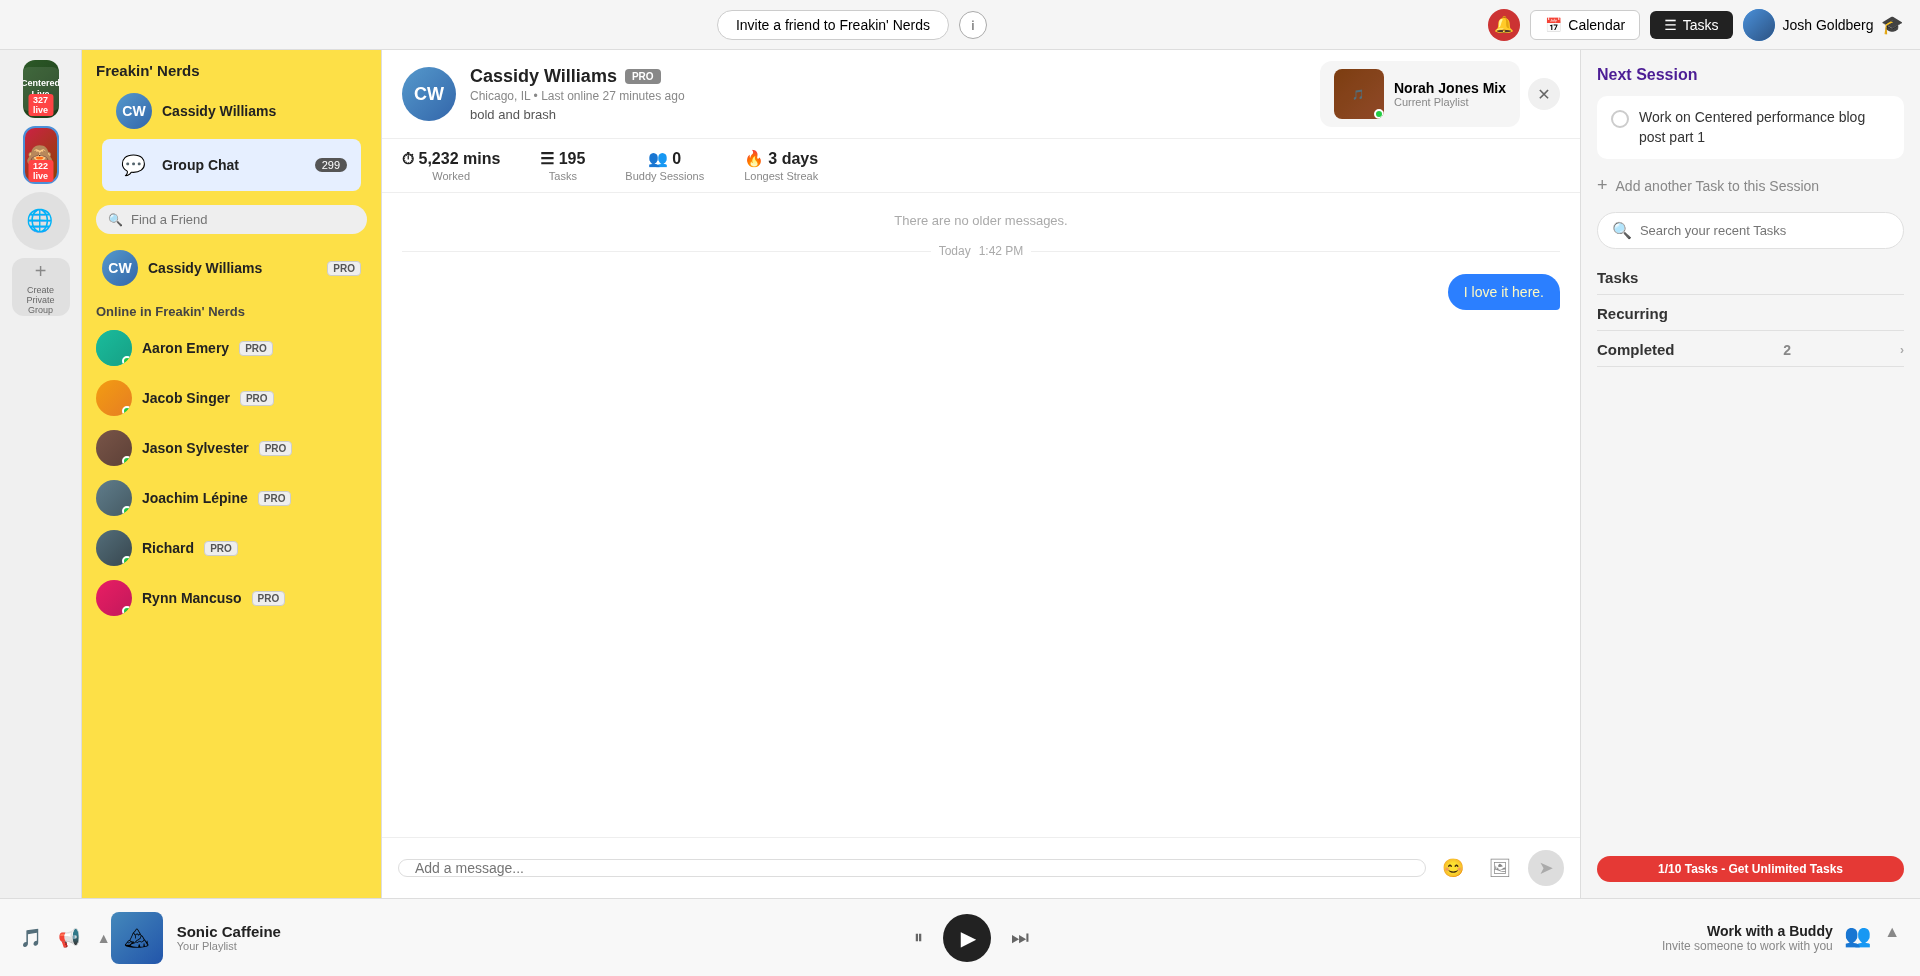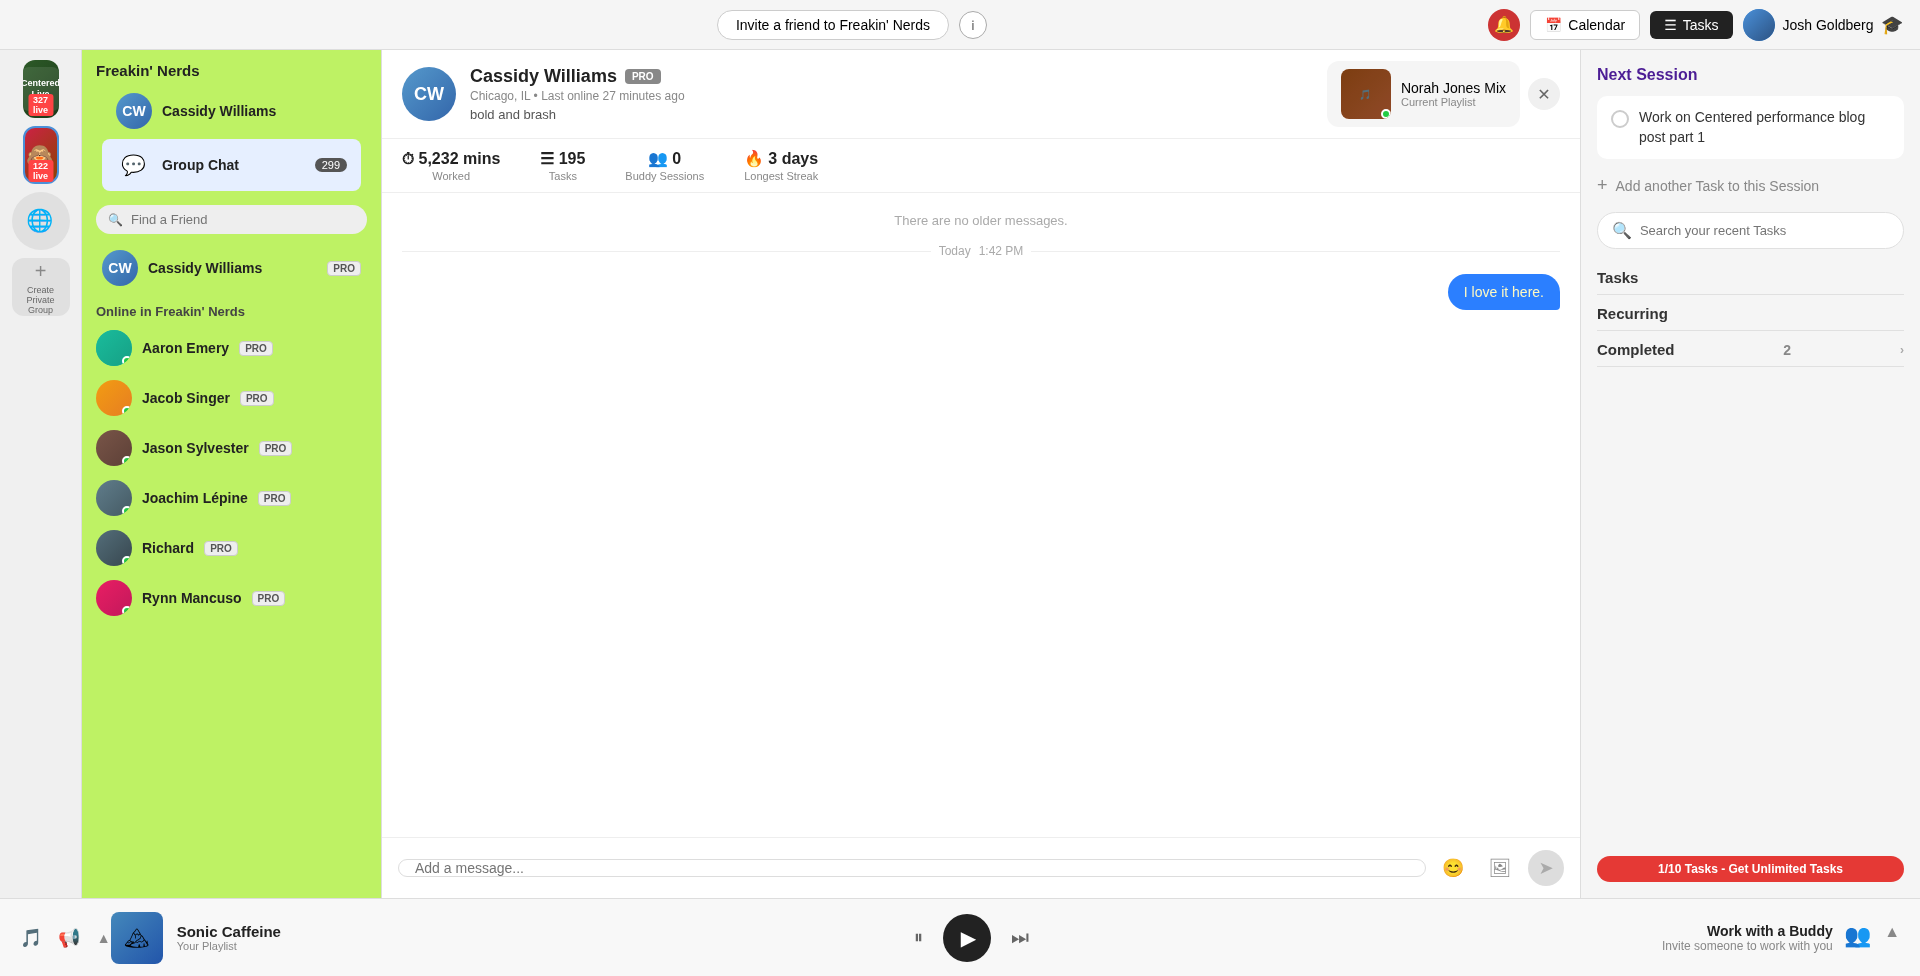--- a/index.html
+++ b/index.html
@@ -80,21 +80,21 @@
       width: 58px; height: 58px; border-radius: 12px; background: #e0e0e0;
       display: flex; flex-direction: column; align-items: center; justify-content: center;
       cursor: pointer; font-size: 9px; text-align: center; color: #555; padding: 4px;
       gap: 2px;
     }
     .create-group-btn .plus { font-size: 20px; color: #888; }
 
     
     .chat-list {
       width: 300px;
-      background: #bef264;
+      background: #fde047;
       border-right: 1px solid #ddd;
       display: flex;
       flex-direction: column;
       flex-shrink: 0;
       overflow-y: auto;
     }
     .chat-list-section { padding: 12px 14px 6px; }
     .section-header { font-size: 15px; font-weight: 700; color: #222; margin-bottom: 6px; }
     .chat-item {
       display: flex; align-items: center; gap: 10px;
@@ -155,21 +155,21 @@
 
     
     .playlist-card {
       position: absolute; right: 60px; top: 50%; transform: translateY(-50%);
       display: flex; align-items: center; gap: 10px;
       background: #f5f5f5; border-radius: 12px; padding: 8px 14px;
     }
     .playlist-avatar { width: 50px; height: 50px; border-radius: 8px; background: #aaa; overflow: hidden; position: relative; }
     .playlist-online { width: 10px; height: 10px; background: #22cc44; border-radius: 50%; position: absolute; bottom: 0; right: 0; border: 2px solid white; }
     .playlist-info {}
-    .playlist-name { font-size: 14px; font-weight: 400; }
+    .playlist-name { font-size: 14px; font-weight: 700; }
     .playlist-label { font-size: 11px; color: #888; }
 
     
     .stats-bar {
       display: flex; align-items: center; padding: 10px 20px; gap: 40px;
       border-bottom: 1px solid #eee; background: white;
     }
     .stat-item { display: flex; flex-direction: column; align-items: center; gap: 2px; }
     .stat-value { font-size: 16px; font-weight: 700; color: #222; display: flex; align-items: center; gap: 4px; }
     .stat-label { font-size: 11px; color: #888; }

